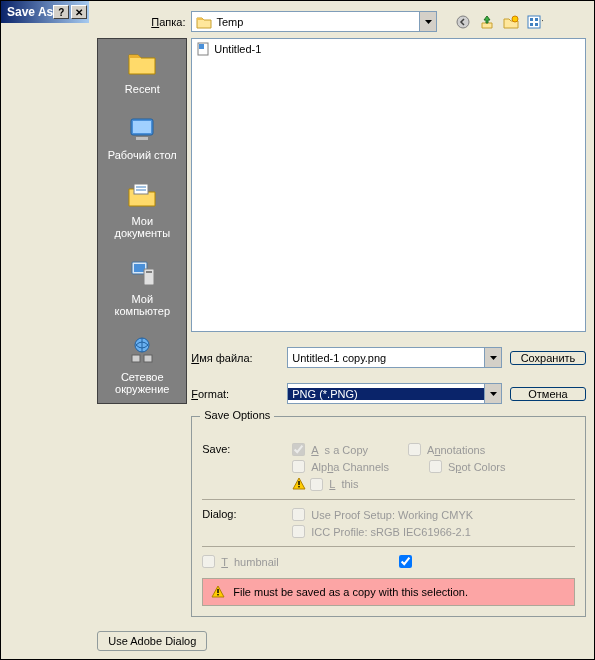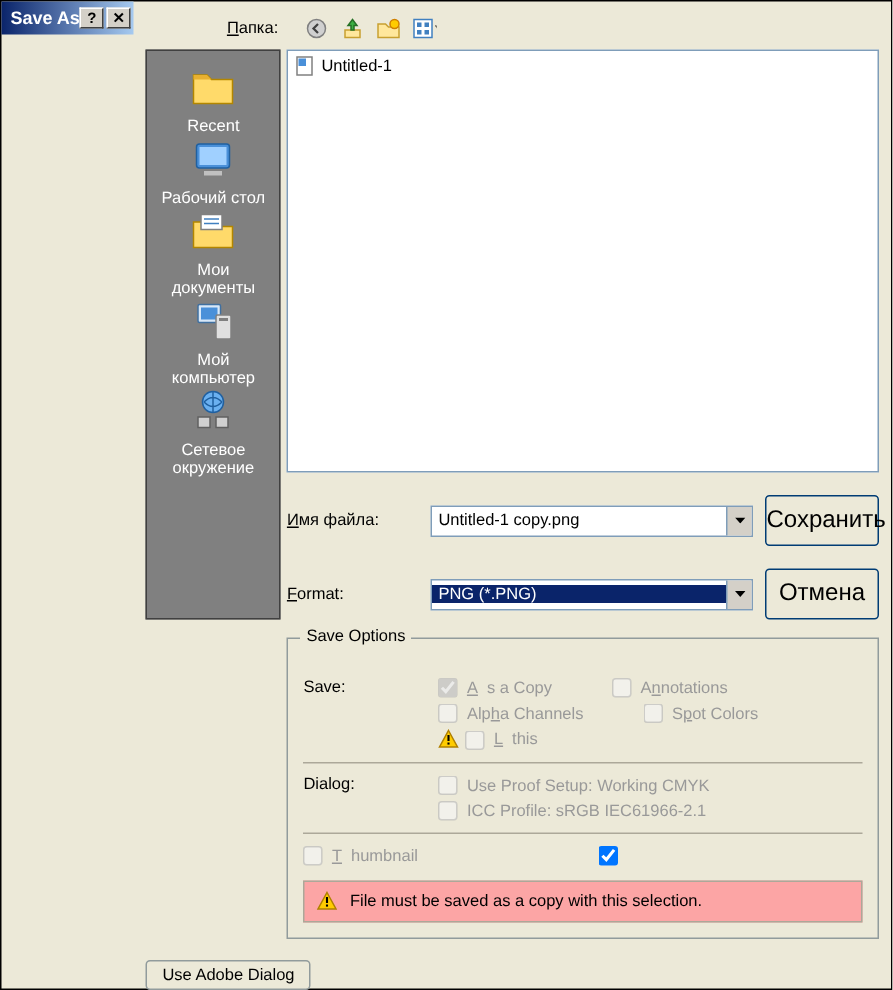--- a/index.html
+++ b/index.html
@@ -13,32 +13,32 @@
 .topbar { display: flex; align-items: center; gap: 6px; padding-left: 54px; }
 .label { font-size: 11px; }
 .underline { text-decoration: underline; }
 .combo { display: flex; align-items: center; border: 1px solid #7f9db9; background: #fff; height: 21px; }
 .combo-folder { width: 246px; }
 .combo-text { flex: 1; padding: 0 4px; display: flex; align-items: center; gap: 4px; }
 .combo-btn { width: 17px; height: 19px; background: #d4d0c8; border-left: 1px solid #7f9db9; display: flex; align-items: center; justify-content: center; cursor: pointer; }
 .toolbar-icons { display: flex; gap: 8px; align-items: center; margin-left: 12px; }
 .ticon { width: 16px; height: 16px; cursor: pointer; display: flex; align-items: center; justify-content: center; }
 .main-area { display: flex; gap: 4px; flex: 0 0 auto; }
-.sidebar { width: 90px; background: #808080; border: 1px solid #404040; padding: 8px 0; display: flex; flex-direction: column; align-items: center; }
+.sidebar { width: 90px; background: #808080; border: 1px solid #404040; padding: 8px 0; display: flex; flex-direction: column; align-items: center; gap: 18px; }
 .side-item { display: flex; flex-direction: column; align-items: center; gap: 4px; color: #fff; font-size: 11px; text-align: center; cursor: pointer; padding: 0 4px; }
 .side-icon { width: 32px; height: 32px; }
 .right-col { flex: 1; display: flex; flex-direction: column; gap: 15px; }
 .file-list { flex: 1; min-height: 282px; background: #fff; border: 1px solid #7f9db9; padding: 2px; overflow: auto; }
 .file-item { display: flex; align-items: center; gap: 4px; padding: 1px 2px; cursor: pointer; }
 .row { display: flex; align-items: center; gap: 8px; }
 .row-label { width: 88px; }
 .row-input { flex: 1; }
 .combo-full { width: 100%; }
 .combo-sel { background: #0a246a; color: #fff; }
-.btn { width: 76px; height: 34px; background: #ece9d8; border: 1px solid #003c74; border-radius: 3px; font-size: 16px; cursor: pointer; }
+.btn { width: 76px; height: 14px; background: #ece9d8; border: 1px solid #003c74; border-radius: 3px; font-size: 11px; cursor: pointer; }
 .save-options { margin-left: 94px; margin-top: 6px; border: 1px solid #919b9c; padding: 22px 10px 10px 10px; position: relative; }
 .so-legend { position: absolute; top: -8px; left: 8px; background: #ece9d8; padding: 0 4px; font-size: 11px; }
 .so-row { display: flex; margin-top: 4px; }
 .so-label { width: 90px; color: #000; }
 .so-checks { flex: 1; display: flex; flex-direction: column; gap: 4px; }
 .chk-row { display: flex; gap: 40px; }
 .chk { display: flex; align-items: center; gap: 6px; color: #999; }
 .chk.enabled { color: #000; }
 .chk input { width: 13px; height: 13px; }
 .warn-row { display: flex; align-items: center; gap: 4px; }
@@ -55,20 +55,36 @@
     <span class="titlebar-text">Save As</span>
     <div class="titlebar-btns">
       <div class="titlebar-btn">?</div>
       <div class="titlebar-btn">✕</div>
     </div>
   </div>
 
   <div class="body">
     <div class="topbar">
       <span class="label"><span class="underline">П</span><span></span>апка:</span>
+      <div class="combo combo-folder">
+        <div class="combo-text">
+          <span>
+              <svg width="16" height="14">
+                <path d="M1 3 L6 3 L8 5 L15 5 L15 13 L1 13 Z" fill="#ffe79c" stroke="#c8a030"></path>
+                <path d="M1 3 L6 3 L8 5 L1 5 Z" fill="#f0c050"></path>
+              </svg>
+            </span>
+          <span>Temp</span>
+        </div>
+        <div class="combo-btn">
+            <svg width="7" height="4">
+              <path d="M0 0 L7 0 L3.5 4 Z" fill="#000"></path>
+            </svg>
+          </div>
+      </div>
       <div class="toolbar-icons">
         <div class="ticon">
             <svg width="14" height="14">
               <circle cx="7" cy="7" r="6" fill="#d0d0d0" stroke="#808080"></circle>
               <path d="M8 4 L5 7 L8 10" fill="none" stroke="#404040" stroke-width="1.5"></path>
             </svg>
           </div>
         <div class="ticon">
             <svg width="14" height="14">
               <path d="M2 8 L12 8 L12 13 L2 13 Z" fill="#ffe79c" stroke="#c8a030"></path>

